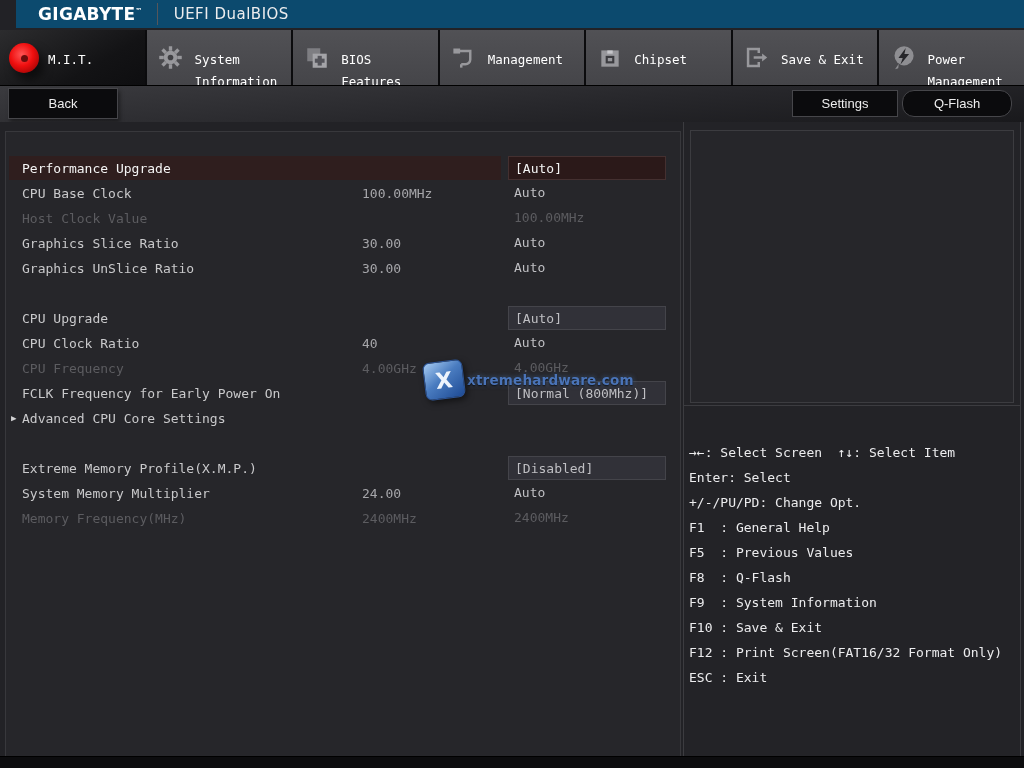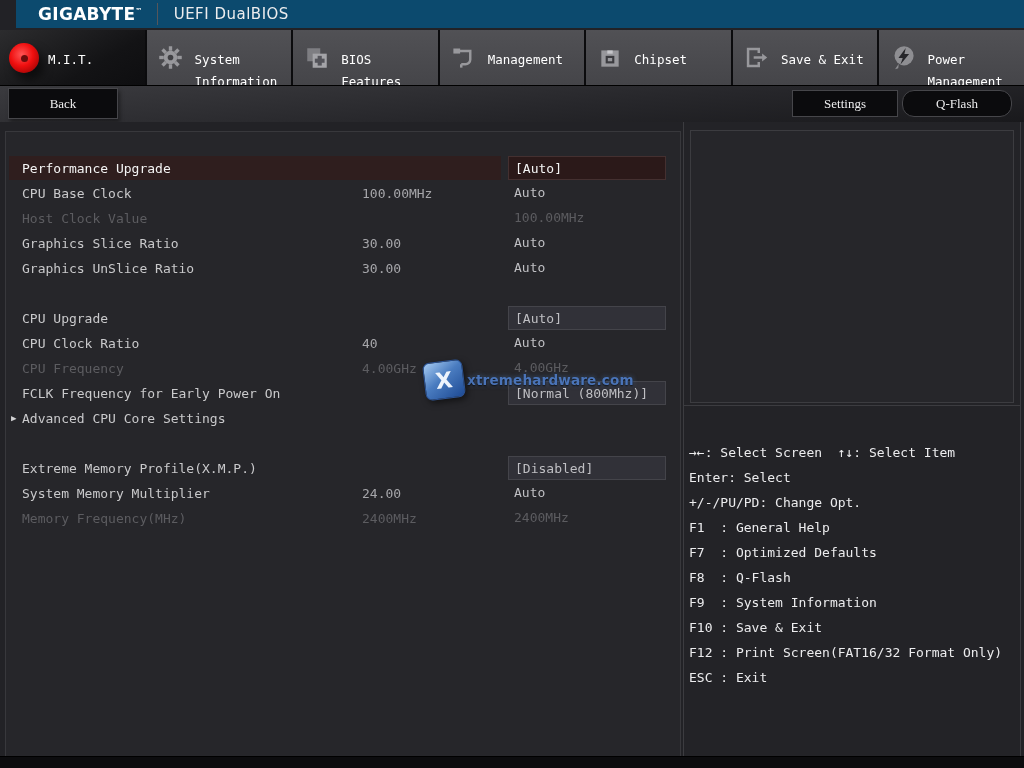--- a/index.html
+++ b/index.html
@@ -24,21 +24,21 @@
        font-size:12.5px;line-height:16px;white-space:nowrap;padding-bottom:2px;margin-top:28px;}
   .mit-circle{display:block;width:30px;height:30px;border-radius:50%;
        background:radial-gradient(circle at 42% 38%,#ff5454 0%,#ef0f0f 45%,#b20606 75%,#7c0404 100%);
        box-shadow:5px 7px 10px rgba(0,0,0,.55);position:relative;}
   .mit-circle::after{content:"";position:absolute;left:12px;top:12px;width:7px;height:7px;border-radius:50%;background:#6c0c0c;}
 
   
   .subbar{position:absolute;top:85px;left:0;right:0;height:37px;
        background:linear-gradient(175deg,#3b3b3f 0%,#27272b 55%,#19191c 100%);border-top:1px solid #000;box-sizing:border-box;}
   .btn{position:absolute;background:#0b0b0d;border:1px solid #46464a;color:#ededee;font-size:13px;
-       text-align:center;font-family:Liberation Serif, serif;box-sizing:border-box;cursor:default;}
+       text-align:center;font-family:Liberation Sans, sans-serif;box-sizing:border-box;cursor:default;}
   #back-btn{left:8px;top:2px;width:110px;height:31px;line-height:29px;box-shadow:2px 3px 4px rgba(0,0,0,.4);}
   #english-btn{left:792px;top:4px;width:106px;height:27px;line-height:25px;}
   #qflash-btn{left:902px;top:4px;width:110px;height:27px;line-height:25px;border-radius:12px;}
 
   
   .content{position:absolute;top:122px;left:0;right:0;height:635px;background:#222226;}
   .main-panel{position:absolute;left:5px;top:9px;width:676px;height:626px;border:1px solid #38383c;
        box-sizing:border-box;background:#26262a;padding-top:24px;}
 
   .row{position:relative;height:25px;font-size:13px;line-height:25px;white-space:nowrap;}
@@ -255,21 +255,21 @@
       </div>
 
     <div class="right-panel">
       <div class="info-box"></div>
       <div class="panel-divider"></div>
       <div class="help-list" id="help-list">
           <div class="help-line">→←: Select Screen  ↑↓: Select Item</div>
           <div class="help-line">Enter: Select</div>
           <div class="help-line">+/-/PU/PD: Change Opt.</div>
           <div class="help-line">F1  : General Help</div>
-          <div class="help-line">F7  : Optimized Defaults</div>
+          <div class="help-line">F5  : Previous Values</div>
           <div class="help-line">F8  : Q-Flash</div>
           <div class="help-line">F9  : System Information</div>
           <div class="help-line">F10 : Save &amp; Exit</div>
           <div class="help-line">F12 : Print Screen(FAT16/32 Format Only)</div>
           <div class="help-line">ESC : Exit</div>
         </div>
     </div>
 
     <div class="watermark">
       <span class="wm-x">X</span>

